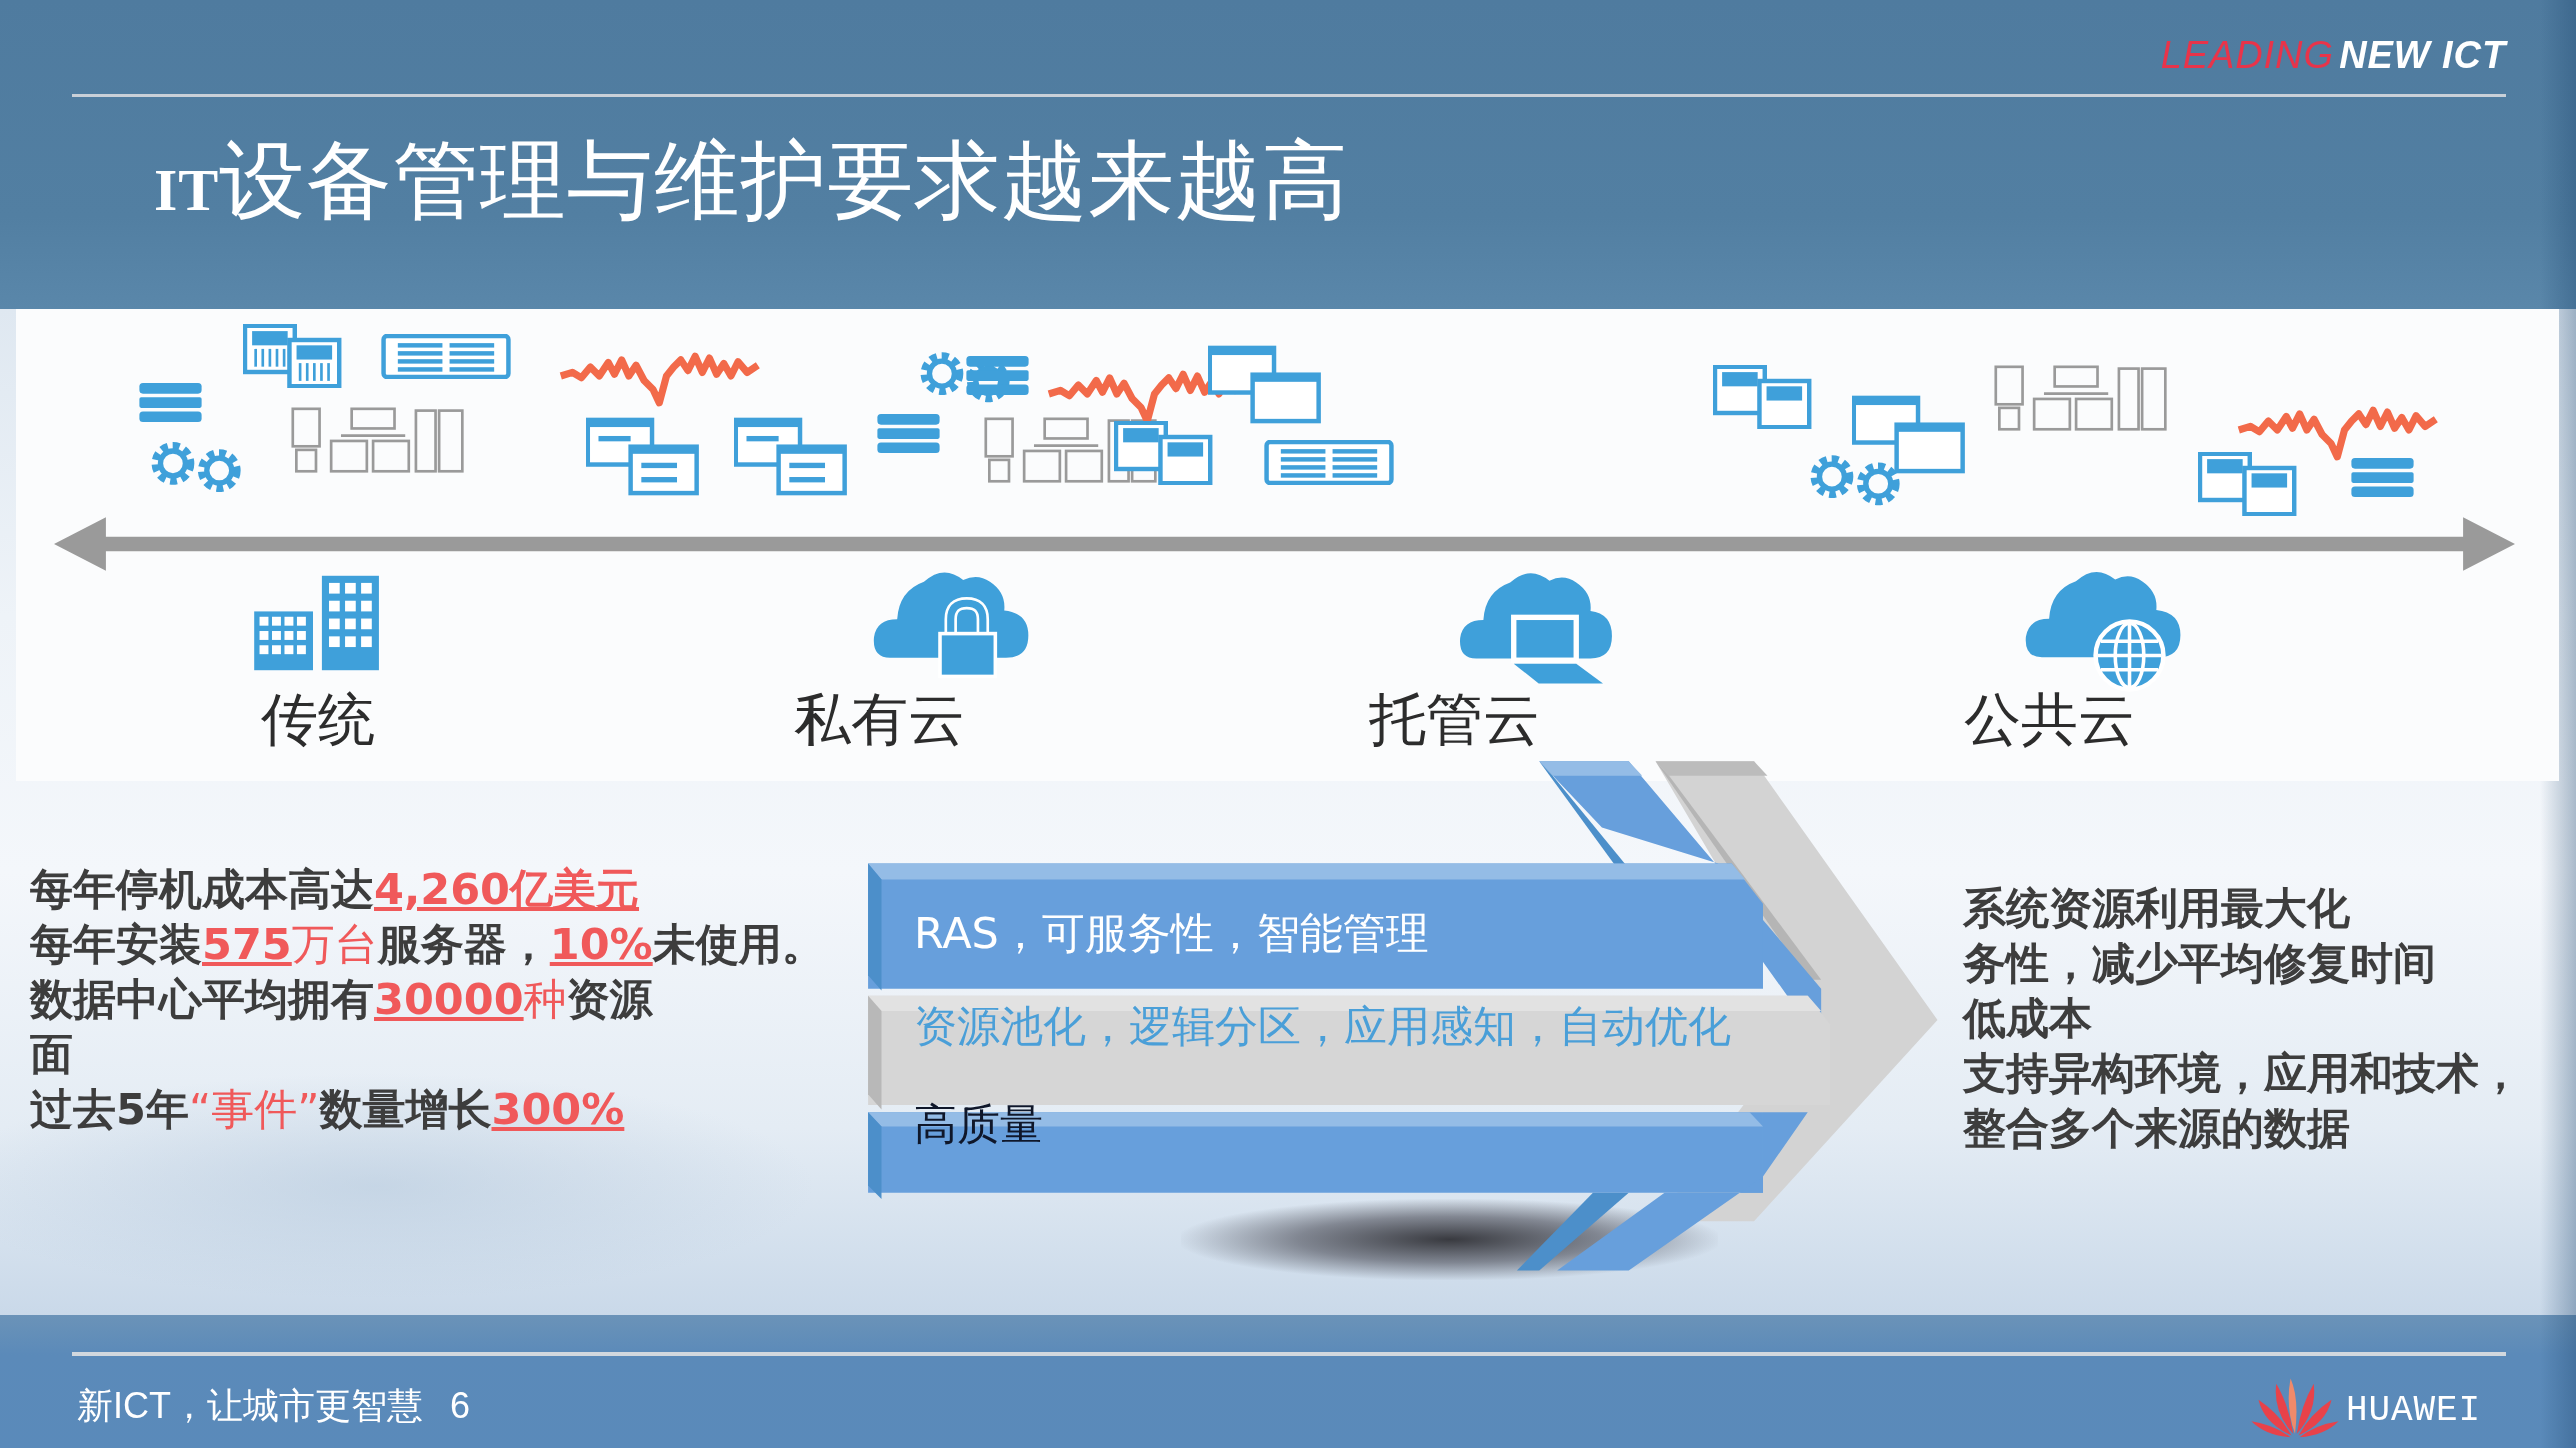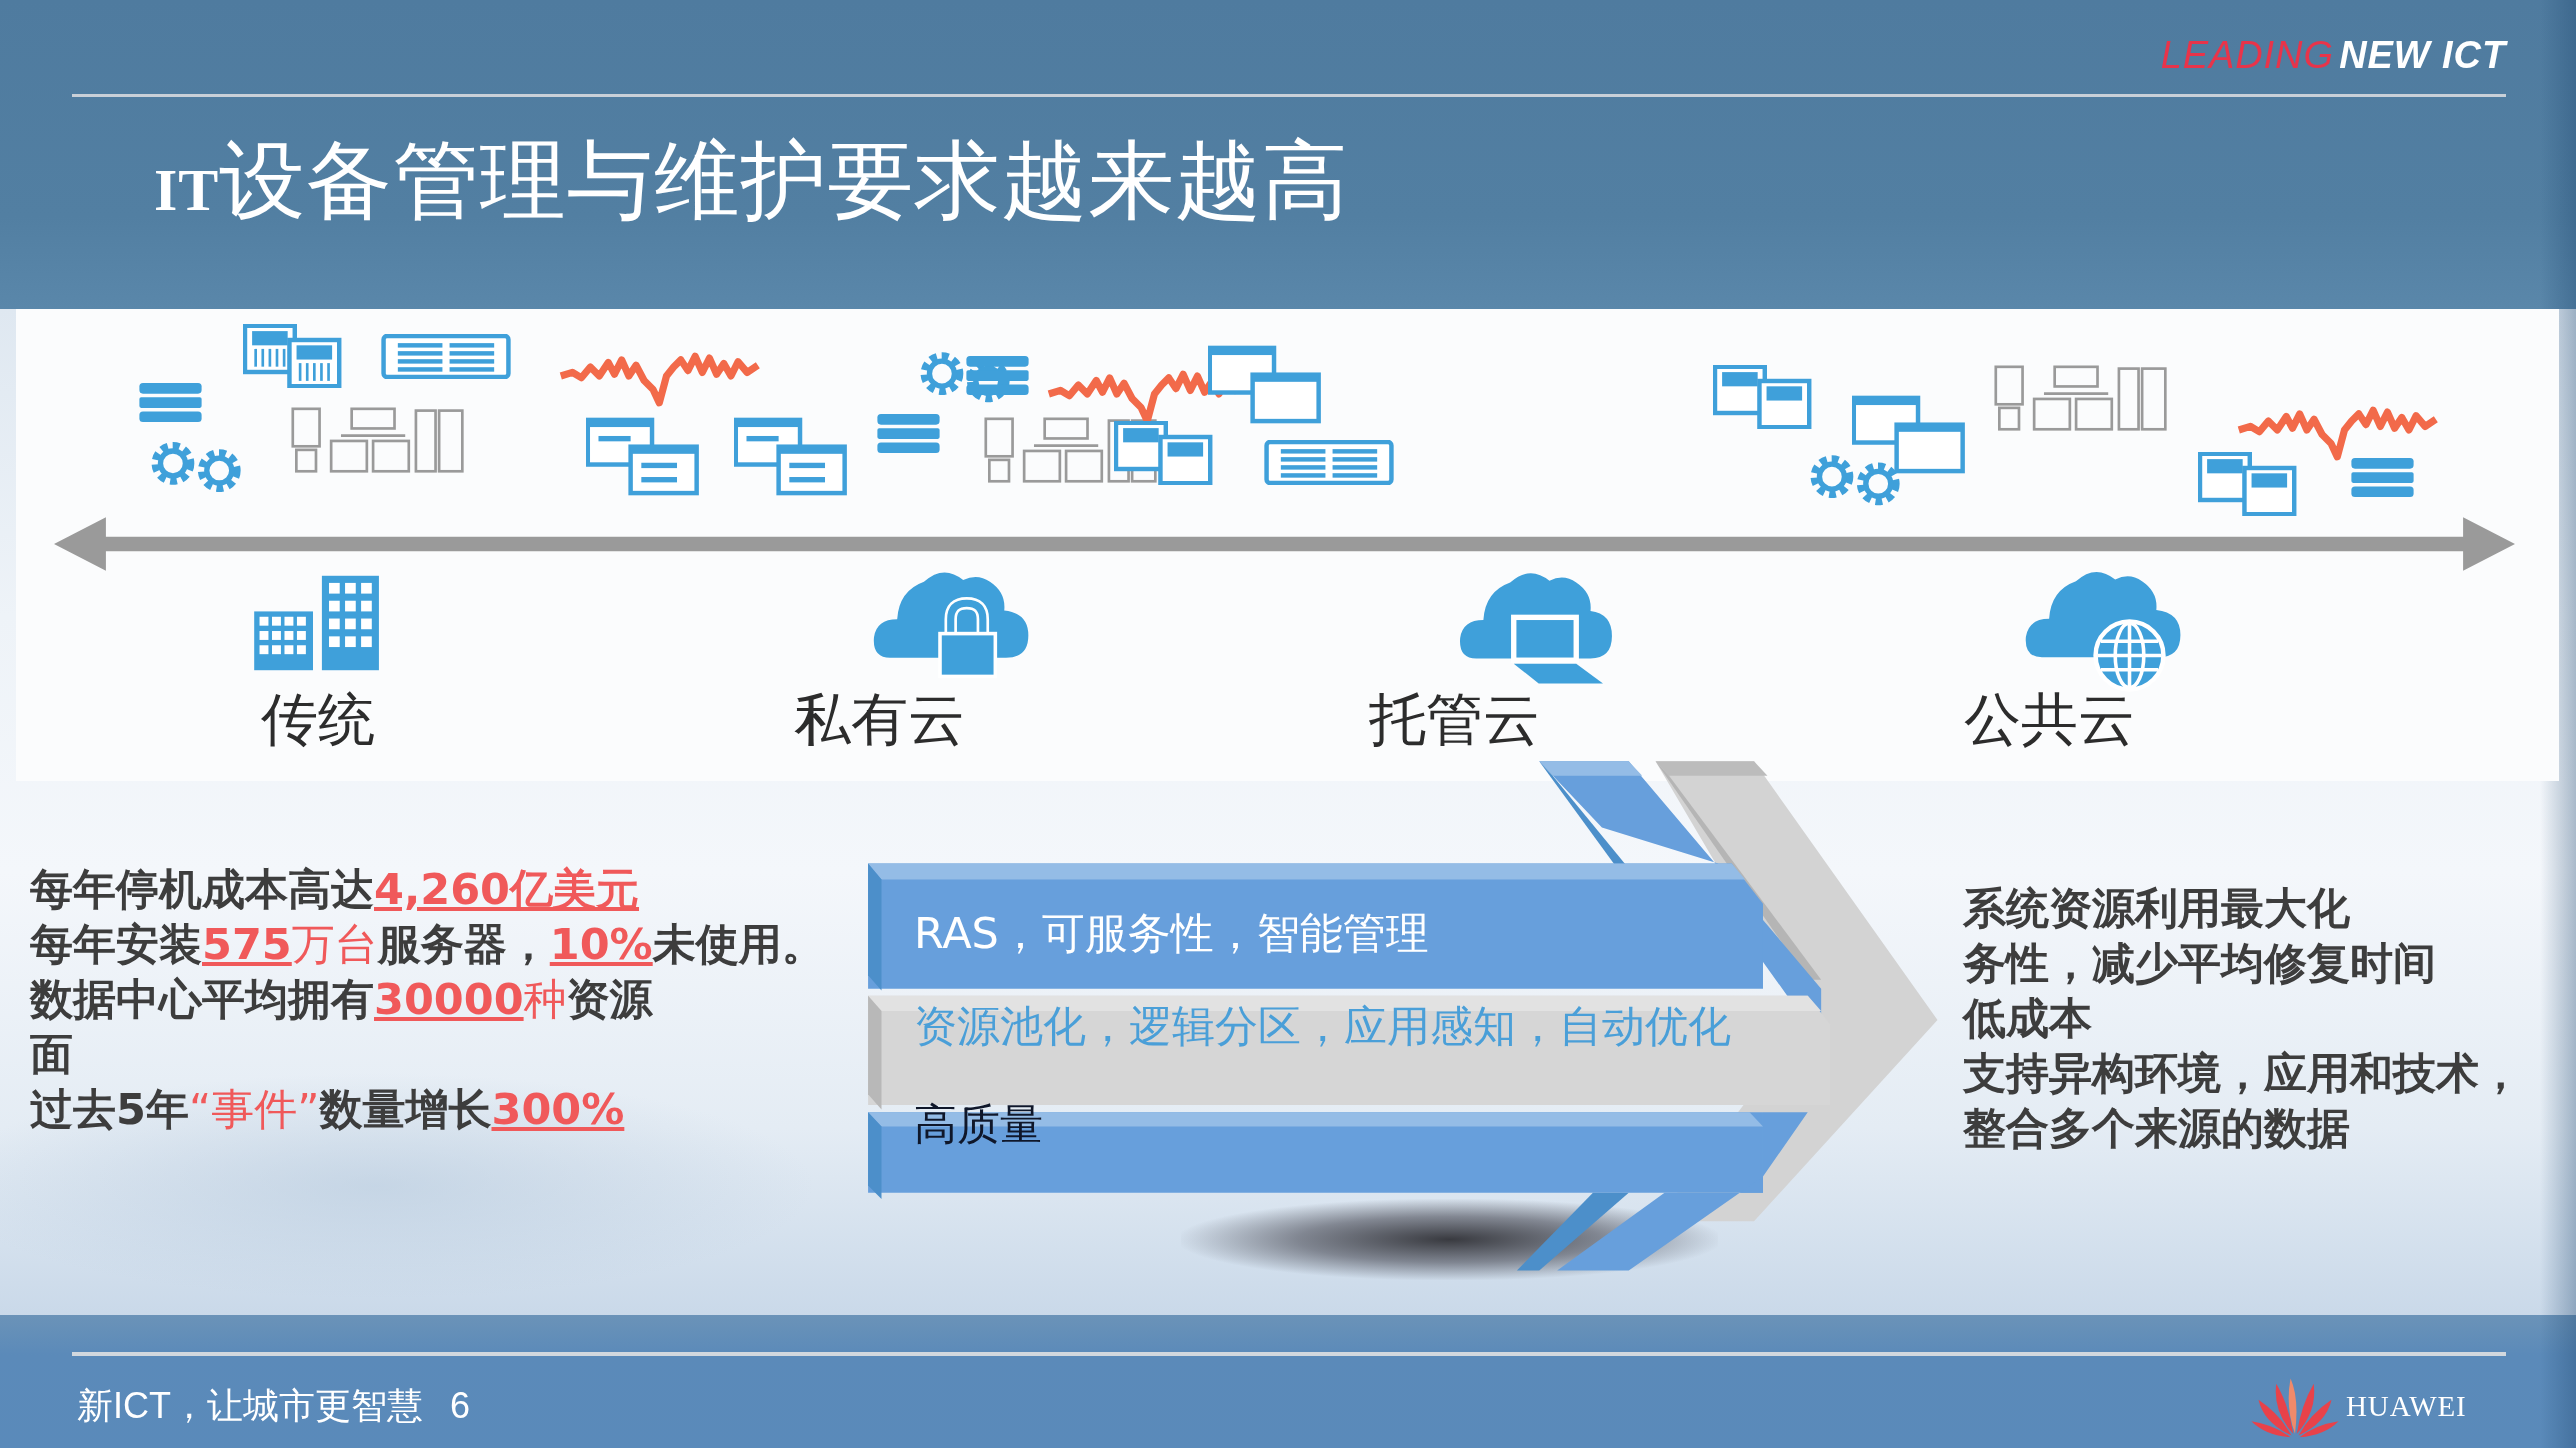--- a/index.html
+++ b/index.html
@@ -64,21 +64,21 @@
     .t1 { left: 914px; top: 905px; color: #ffffff; }
     .t2 { left: 914px; top: 998px; color: #4a9fd8; }
     .t3 { left: 914px; top: 1096px; color: #0f172a; }
 
     .benefits { position: absolute; left: 1951px; top: 881px; font-weight: bold; font-size: 43px; color: #3d3d3d; line-height: 55px; margin-left: 12px; }
     .benefits div { white-space: nowrap; }
 
     .footer-text { position: absolute; left: 77px; top: 1382px; color: #ffffff; font-size: 36px; font-family: "Liberation Sans", sans-serif; }
     .footer-text .pg { margin-left: 27px; }
     .logo { position: absolute; left: 2246px; top: 1371px; width: 98px; height: 72px; }
-    .logo-text { position: absolute; left: 2346px; top: 1390px; color: #ffffff; font-family: Liberation Serif, serif; font-size: 29px; letter-spacing: 0.9px; }
+    .logo-text { position: absolute; left: 2346px; top: 1390px; color: #ffffff; font-family: Liberation Mono, monospace; font-size: 36px; letter-spacing: 0.9px; }
 
     .shadow-blob {
       position: absolute; left: 1181px; top: 1199px; width: 537px; height: 81px;
       background: radial-gradient(ellipse at center, rgba(40,40,45,0.9) 0%, rgba(60,60,70,0.55) 40%, rgba(255,255,255,0) 72%);
     }
   </style>
 </head>
 <body>
 
 <div class="slide">

